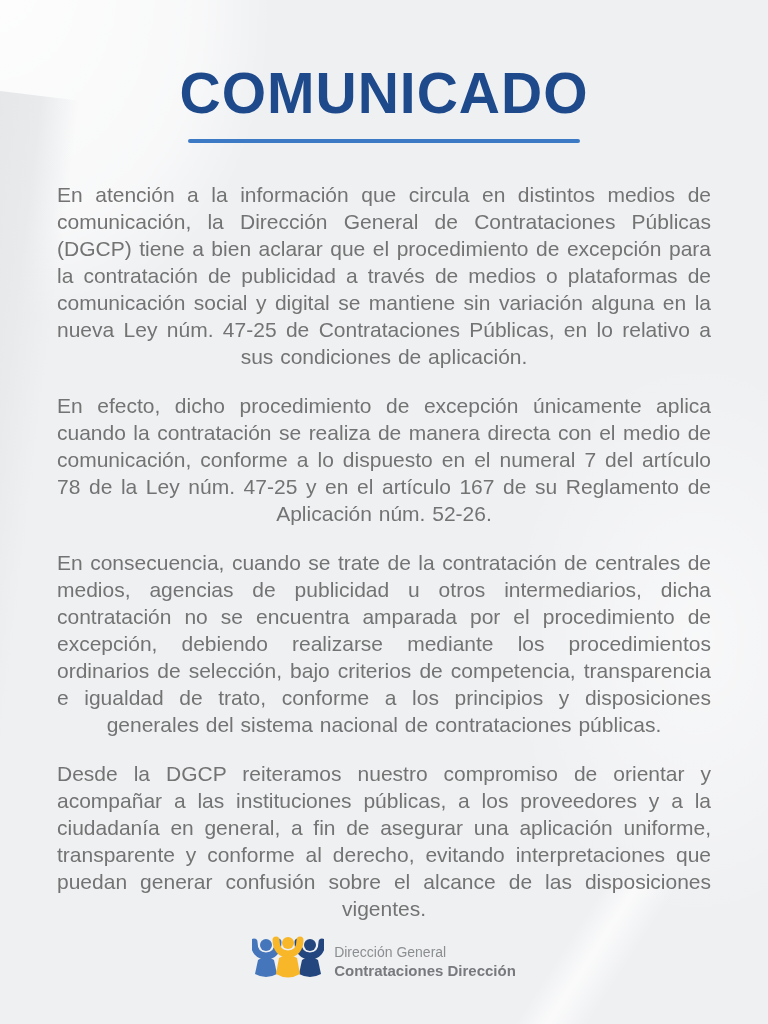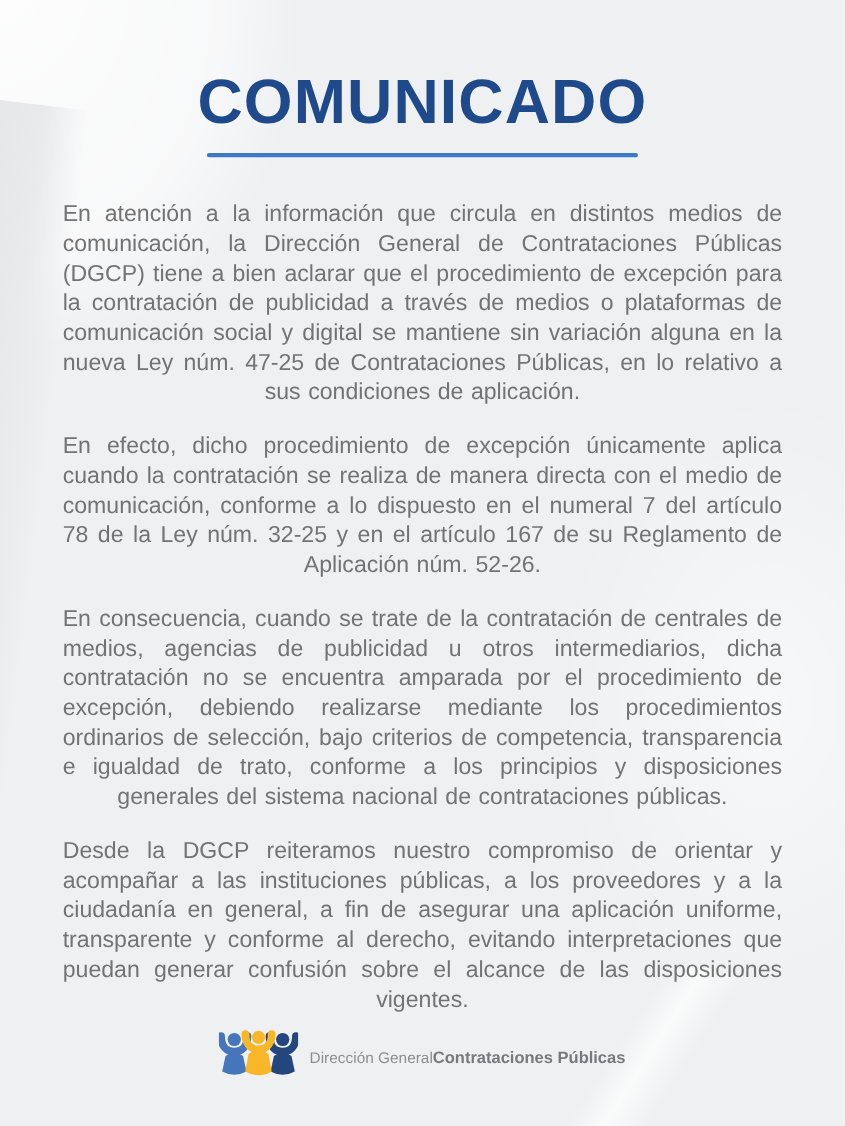--- a/index.html
+++ b/index.html
@@ -102,21 +102,21 @@
     display: flex;
     justify-content: center;
     align-items: center;
     gap: 10px;
   }
   .footer-logo svg {
     display: block;
   }
   .org-text {
     display: flex;
-    flex-direction: row;
+    flex-direction: column;
     justify-content: center;
   }
   .org-line1 {
     font-size: 14px;
     line-height: 18px;
     color: #8b8e91;
   }
   .org-line2 {
     font-size: 15px;
     line-height: 19px;
@@ -132,21 +132,21 @@
   <div class="bg-swoosh-topleft"></div>
   <div class="bg-wedge-left"></div>
   <div class="bg-glow-right"></div>
   <div class="bg-streak-bottom"></div>
 
   <div class="title">COMUNICADO</div>
   <div class="title-divider"></div>
 
   <div class="body-text">
     <p>En atención a la información que circula en distintos medios de comunicación, la Dirección General de Contrataciones Públicas (DGCP) tiene a bien aclarar que el procedimiento de excepción para la contratación de publicidad a través de medios o plataformas de comunicación social y digital se mantiene sin variación alguna en la nueva Ley núm. 47-25 de Contrataciones Públicas, en lo relativo a sus condiciones de aplicación.</p>
-    <p>En efecto, dicho procedimiento de excepción únicamente aplica cuando la contratación se realiza de manera directa con el medio de comunicación, conforme a lo dispuesto en el numeral 7 del artículo 78 de la Ley núm. 32-25 y en el artículo 167 de su Reglamento de Aplicación núm. 52-26.</p>
+    <p>En efecto, dicho procedimiento de excepción únicamente aplica cuando la contratación se realiza de manera directa con el medio de comunicación, conforme a lo dispuesto en el numeral 7 del artículo 78 de la Ley núm. 47-25 y en el artículo 167 de su Reglamento de Aplicación núm. 52-26.</p>
     <p>En consecuencia, cuando se trate de la contratación de centrales de medios, agencias de publicidad u otros intermediarios, dicha contratación no se encuentra amparada por el procedimiento de excepción, debiendo realizarse mediante los procedimientos ordinarios de selección, bajo criterios de competencia, transparencia e igualdad de trato, conforme a los principios y disposiciones generales del sistema nacional de contrataciones públicas.</p>
     <p>Desde la DGCP reiteramos nuestro compromiso de orientar y acompañar a las instituciones públicas, a los proveedores y a la ciudadanía en general, a fin de asegurar una aplicación uniforme, transparente y conforme al derecho, evitando interpretaciones que puedan generar confusión sobre el alcance de las disposiciones vigentes.</p>
   </div>
 
   <div class="footer-logo">
     <span>
       <svg width="72" height="50" viewBox="0 0 72 50" aria-hidden="true">
 
         <g fill="none" stroke="#4576bb" stroke-width="7" stroke-linecap="round">
           <path d="M 2,6 C 2,15 7,20 14,20 C 21,20 26,15 26,6"></path>
@@ -162,17 +162,17 @@
 
         <g fill="none" stroke="#f7b728" stroke-width="7" stroke-linecap="round">
           <path d="M 24,4 C 24,13 29,18 36,18 C 43,18 48,13 48,4"></path>
         </g>
         <circle cx="36" cy="7" r="6" fill="#f7b728"></circle>
         <path d="M 27,22 Q 36,16 45,22 L 48,38 Q 36,45 24,38 Z" fill="#f7b728"></path>
       </svg>
     </span>
     <span class="org-text">
       <span class="org-line1">Dirección General</span>
-      <span class="org-line2">Contrataciones Públicas</span>
+      <span class="org-line2">Contrataciones Dirección</span>
     </span>
   </div>
 
 </div>
 
 </body></html>

